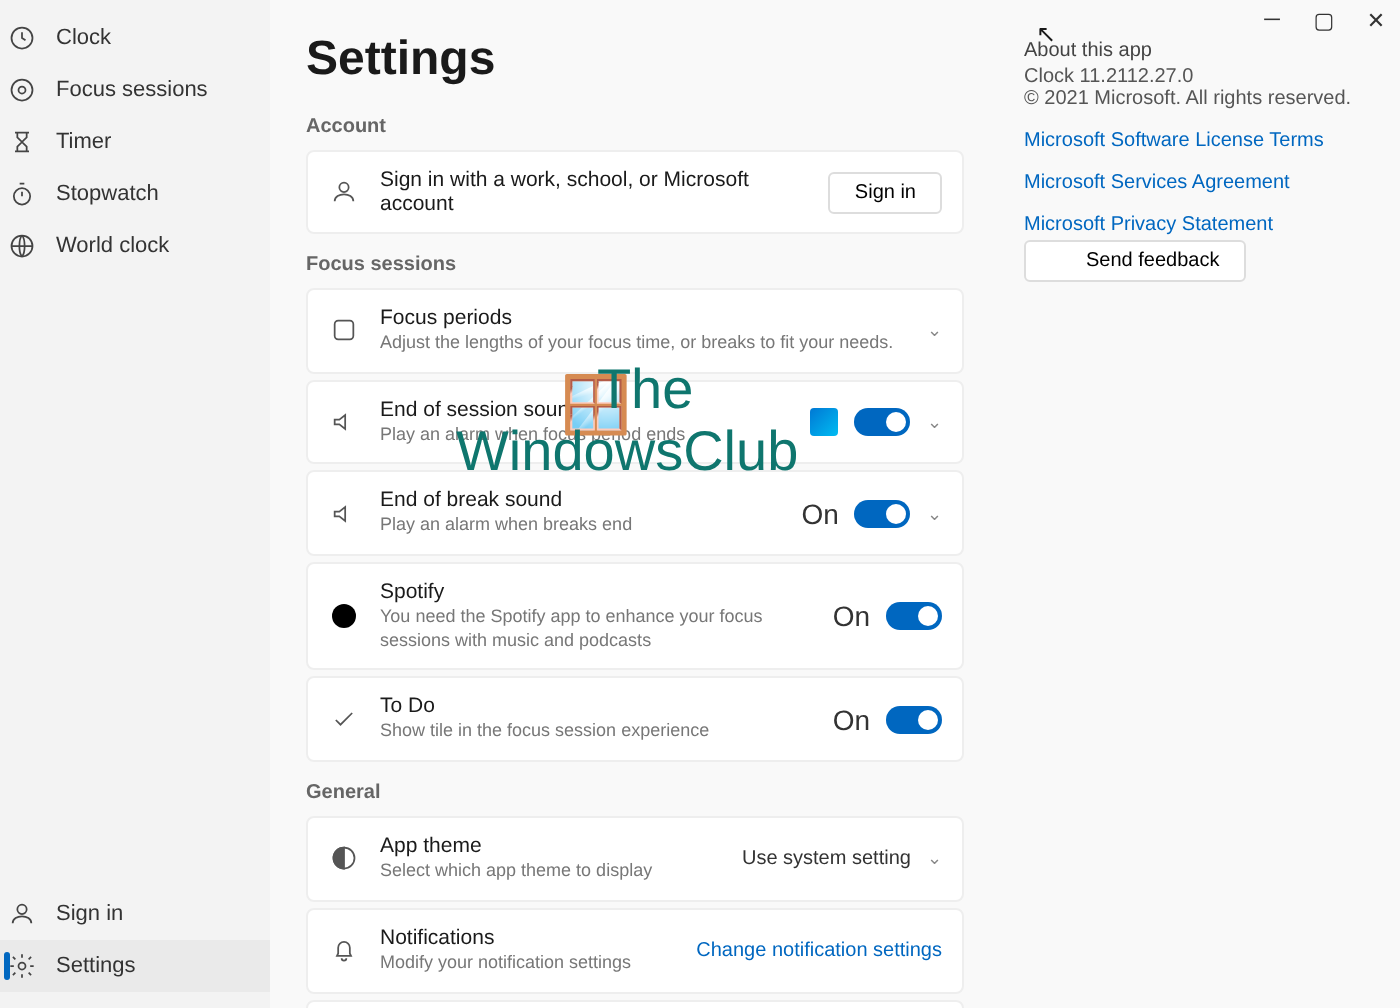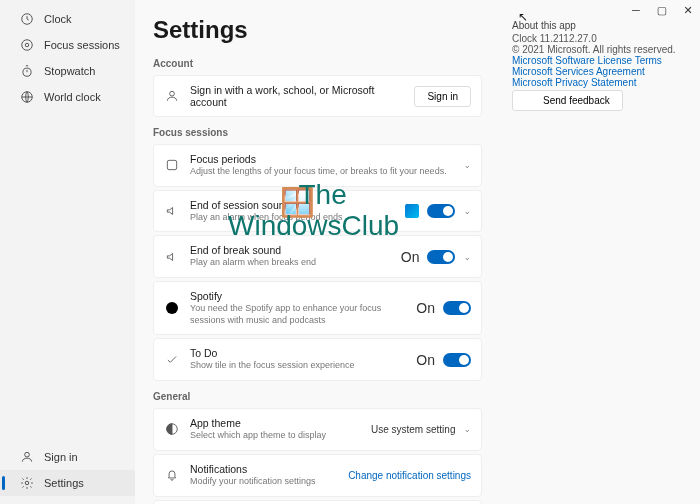--- a/index.html
+++ b/index.html
@@ -1,19 +1,19 @@
 <!DOCTYPE html>
 <html><head>
 <meta charset="utf-8">
 <style>
 * { box-sizing: border-box; margin: 0; padding: 0; font-family: "Segoe UI", -apple-system, sans-serif; }
 body { width: 700px; height: 504px; background: #f3f3f3; display: flex; font-size: 11px; color: #1a1a1a; overflow: hidden; position: relative; }
 
 .sidebar { width: 135px; background: #f3f3f3; display: flex; flex-direction: column; padding-top: 6px; }
-.nav-item { display: flex; align-items: center; gap: 10px; padding: 6px 10px 6px 20px; cursor: pointer; font-size: 11px; color: #333; }
+.nav-item { display: flex; align-items: center; gap: 10px; padding: 6px 10px 6px 4px; cursor: pointer; font-size: 11px; color: #333; }
 .nav-item.active { background: #eaeaea; position: relative; }
 .nav-item.active::before { content: ""; position: absolute; left: 2px; top: 6px; bottom: 6px; width: 3px; background: #0067c0; border-radius: 2px; }
 .nav-icon { width: 14px; height: 14px; display: flex; align-items: center; justify-content: center; flex-shrink: 0; }
 .nav-icon svg { width: 14px; height: 14px; stroke: #444; stroke-width: 1.5; fill: none; }
 .sidebar-bottom { margin-top: auto; padding-bottom: 8px; }
 
 .main { flex: 1; background: #f9f9f9; padding: 16px 18px 10px 18px; overflow-y: auto; display: flex; gap: 30px; }
 .content { flex: 1; max-width: 340px; }
 .page-title { font-size: 24px; font-weight: 600; margin-bottom: 14px; }
 .section-label { font-size: 10px; color: #666; margin: 10px 0 6px 0; font-weight: 700; }
@@ -31,21 +31,21 @@
 .toggle { width: 28px; height: 14px; background: #0067c0; border-radius: 7px; position: relative; }
 .toggle::after { content: ""; position: absolute; right: 2px; top: 2px; width: 10px; height: 10px; background: #fff; border-radius: 50%; }
 
 .btn { background: #fff; border: 1px solid #ddd; border-radius: 3px; padding: 4px 12px; font-size: 10px; cursor: pointer; }
 .link { color: #0067c0; font-size: 10px; cursor: pointer; }
 .select-text { font-size: 10px; color: #333; }
 
 .about { width: 170px; font-size: 10px; color: #444; padding-top: 4px; }
 .about-title { font-size: 10px; margin-bottom: 2px; }
 .about-line { font-size: 10px; color: #555; }
-.about .link { display: block; }
+.about .link { display: block; margin-top: 10px; }
 .about .btn { margin-top: 2px; display: inline-block; padding-left: 30px; }
 
 .winctrl { position: absolute; top: 4px; right: 6px; display: flex; gap: 14px; font-size: 11px; color: #333; }
 .winctrl span { cursor: pointer; width: 12px; text-align: center; }
 
 .cursor { position: absolute; top: 10px; left: 518px; font-size: 12px; pointer-events: none; }
 
 .watermark { position: absolute; left: 228px; top: 180px; font-size: 28px; color: #0f766e; font-weight: 400; pointer-events: none; text-align: center; line-height: 1.1; }
 .watermark .wm-icon { width: 18px; height: 18px; display: inline-block; vertical-align: middle; }
 .spotify-icon { background: #000; border-radius: 50%; width: 12px; height: 12px; }
@@ -73,20 +73,28 @@
     <span>Clock</span>
   </div>
   <div class="nav-item">
     <span class="nav-icon">
         <svg viewBox="0 0 24 24">
           <circle cx="12" cy="12" r="9"></circle>
           <circle cx="12" cy="12" r="3"></circle>
         </svg>
       </span>
     <span>Focus sessions</span>
+  </div>
+  <div class="nav-item">
+    <span class="nav-icon">
+        <svg viewBox="0 0 24 24">
+          <path d="M6 4h12M6 20h12M8 4v4l4 4-4 4v4M16 4v4l-4 4 4 4v4"></path>
+        </svg>
+      </span>
+    <span>Timer</span>
   </div>
   <div class="nav-item">
     <span class="nav-icon">
         <svg viewBox="0 0 24 24">
           <circle cx="12" cy="14" r="7"></circle>
           <path d="M12 10v4M10 3h4"></path>
         </svg>
       </span>
     <span>Stopwatch</span>
   </div>

